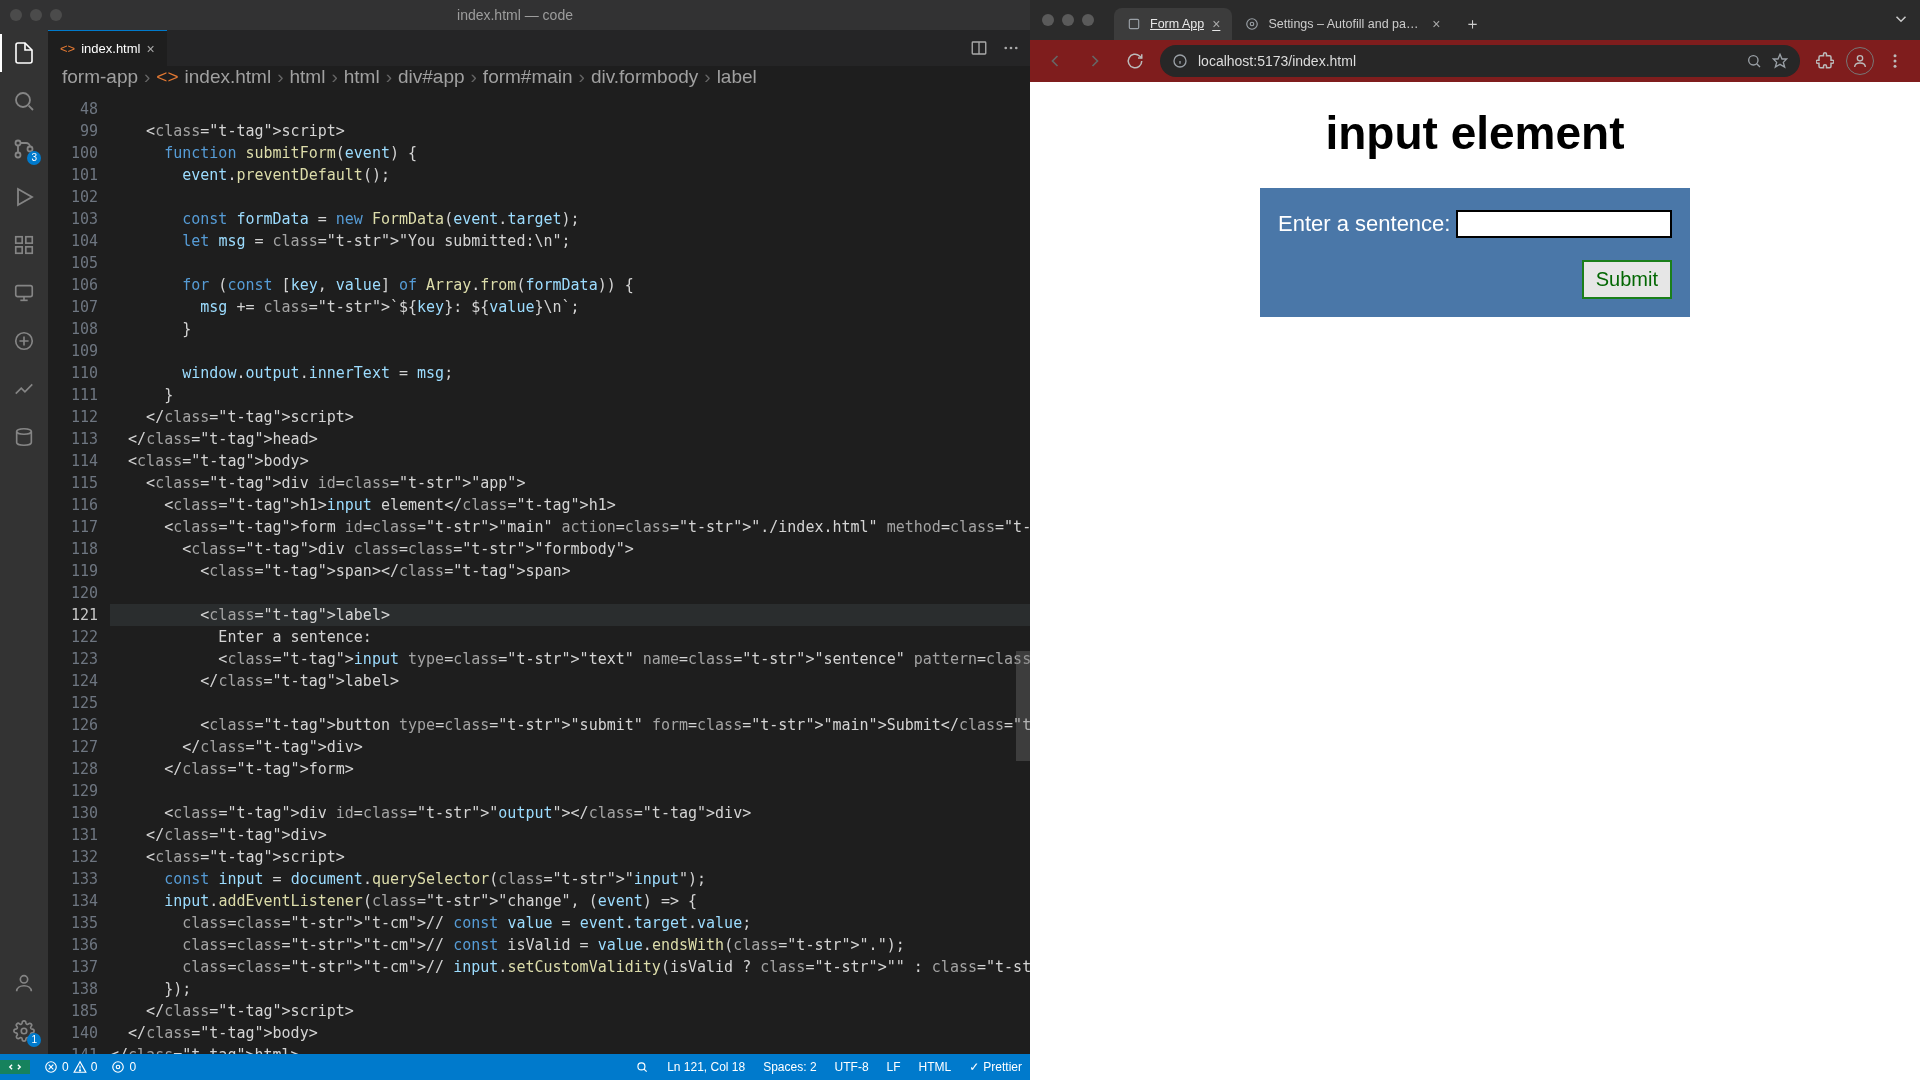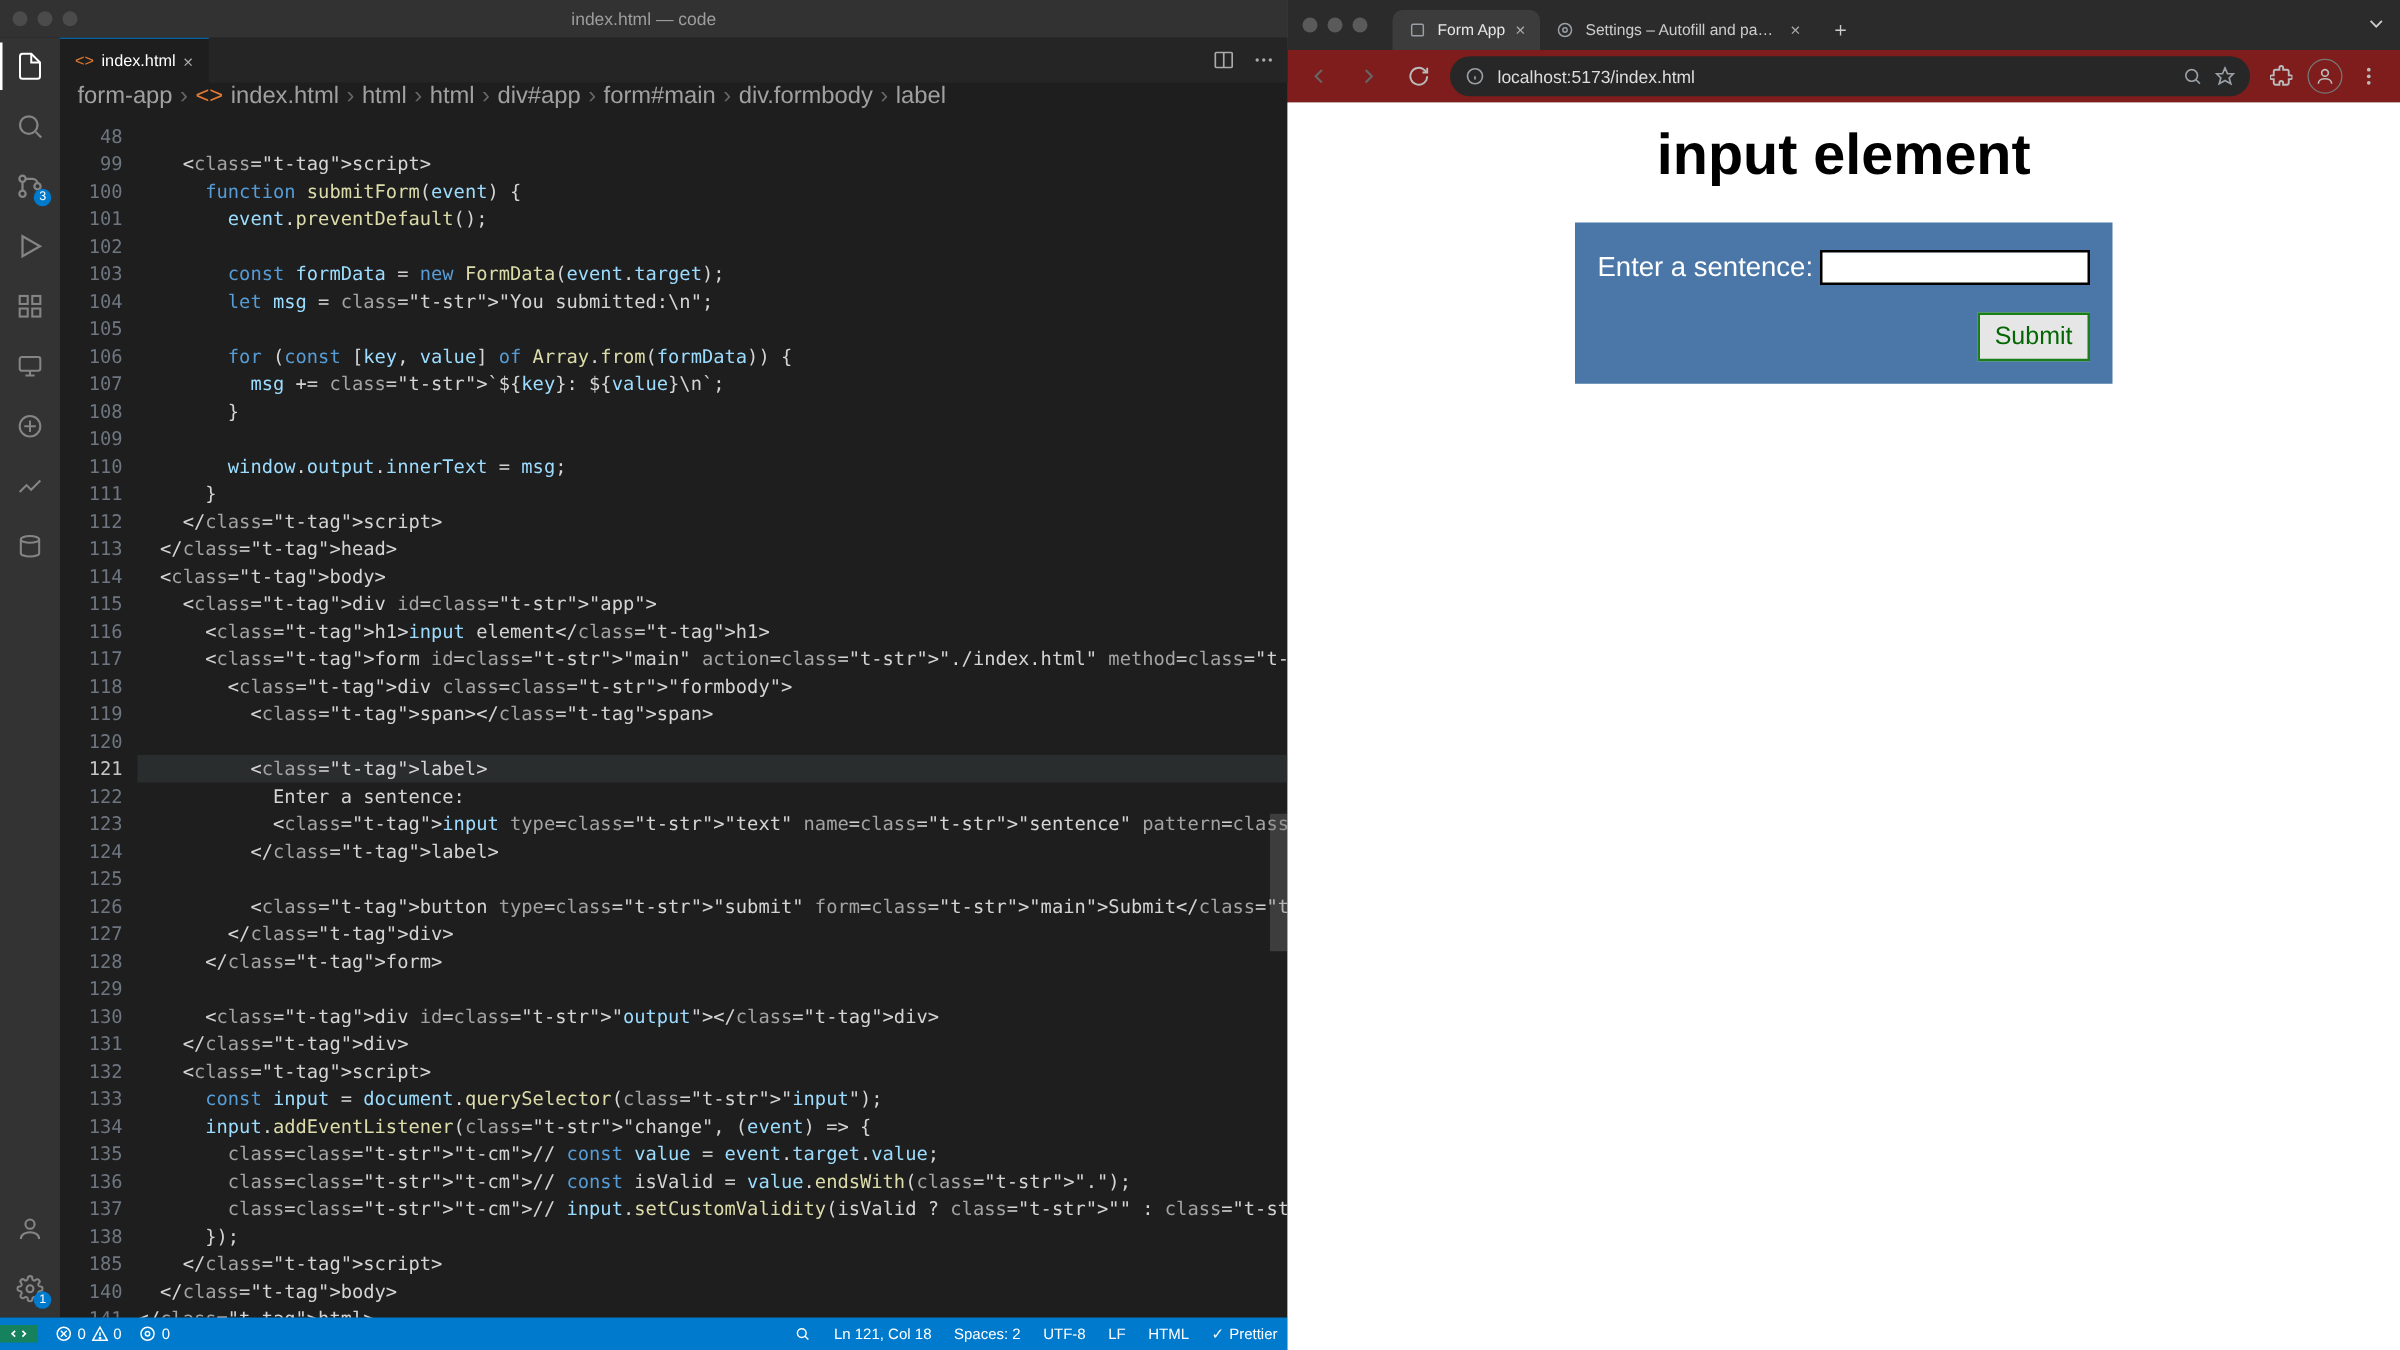--- a/index.html
+++ b/index.html
@@ -44,36 +44,36 @@
   .sb-item { display:flex; align-items:center; gap:4px; }
 
   
   .chrome { flex:1; height:100%; background:#fff; display:flex; flex-direction:column; }
   .chrome-top { background:#2b2b2b; color:#ccc; }
   .chrome-tabstrip { height:40px; display:flex; align-items:flex-end; padding:0 8px; gap:0; position:relative;}
   .chrome-traffic { position:absolute; left:12px; top:14px; display:flex; gap:8px; }
   .chrome-traffic span{ width:12px;height:12px;border-radius:50%; background:#5a5a5a; display:inline-block;}
   .chrome-tabs { display:flex; margin-left:76px; align-items:flex-end; height:100%; }
   .chrome-tab { height:32px; display:flex; align-items:center; gap:8px; padding:0 12px; font-size:12.5px; border-radius:8px 8px 0 0; color:#ccc; max-width:220px;}
-  .chrome-tab.active { background:#3c3c3c; color:#e8e8e8;}
+  .chrome-tab.active { background:#3c3c3c; color:#e8e8e8;text-decoration:underline;}
   .chrome-tab .favicon { width:16px;height:16px; display:flex;align-items:center;justify-content:center;}
   .chrome-tab .tab-title{ white-space:nowrap; overflow:hidden; text-overflow:ellipsis; flex:1;}
   .chrome-tab .tab-x{ color:#aaa; font-size:14px;}
   .newtab { width:28px;height:28px; display:flex;align-items:center;justify-content:center; color:#ccc; margin-left:6px; margin-bottom:2px;}
   .chrome-ext { position:absolute; right:10px; top:10px; color:#ccc; }
   .chrome-toolbar { height:42px; background:#7f1d1d; display:flex; align-items:center; padding:0 10px; gap:10px;}
   .tb-btn { width:30px;height:30px; display:flex;align-items:center;justify-content:center; color:#bbb; border-radius:50%; }
   .tb-btn.disabled{color:#666;}
   .omnibox { flex:1; height:32px; background:#272727; border-radius:16px; display:flex; align-items:center; padding:0 12px; gap:10px; color:#ddd; font-size:14px;}
   .omnibox .site-icon{ color:#9aa0a6;}
   .omnibox .url{ flex:1; white-space:nowrap;}
   .tb-right { display:flex; align-items:center; gap:6px; }
   .avatar-circle{ width:28px;height:28px;border-radius:50%; border:1px solid #777; display:flex;align-items:center;justify-content:center; color:#bbb;}
   .chrome-viewport { flex:1; background:#fff; position:relative; overflow:hidden;}
-  .page { width:100%; height:100%; display:flex; flex-direction:column; align-items:center; padding-top:14px;}
+  .page { width:100%; height:100%; display:flex; flex-direction:column; align-items:center; padding-top:24px;}
   .page h1 { font-size:46px; font-weight:800; color:#000; margin-bottom:28px;}
   .formcard { background:#4a77a8; padding:22px 18px 18px 18px; width:430px; color:#fff;}
   .formrow { display:flex; align-items:center; gap:6px; font-size:22px;}
   .formrow input[type=text]{ flex:1; height:28px; border:2px solid #000; background:#fff; }
   .formactions{ display:flex; justify-content:flex-end; margin-top:22px;}
   .formactions button{ background:#e6e6e6; border:2px solid #1a7f1a; padding:6px 12px; font-size:20px; color:#036703; }
 
   svg{display:block;}
 </style>
 </head>

